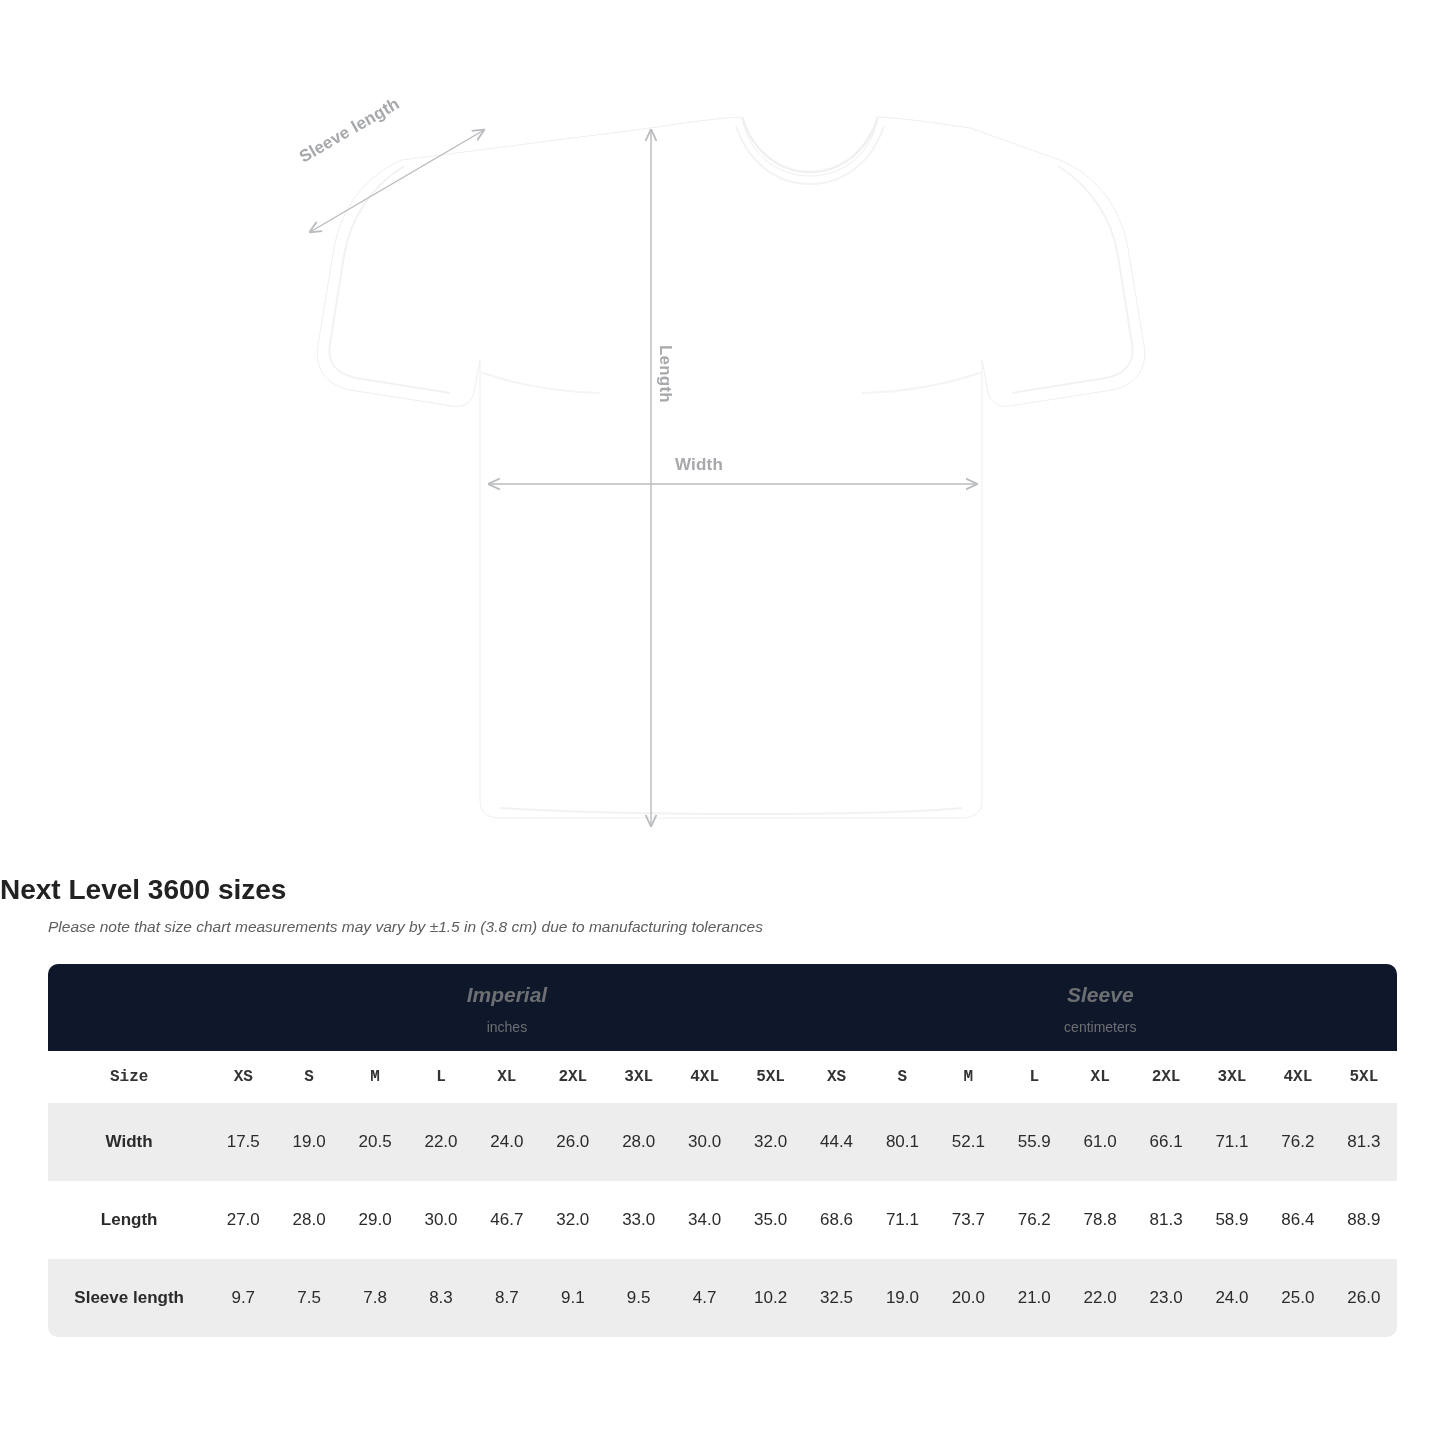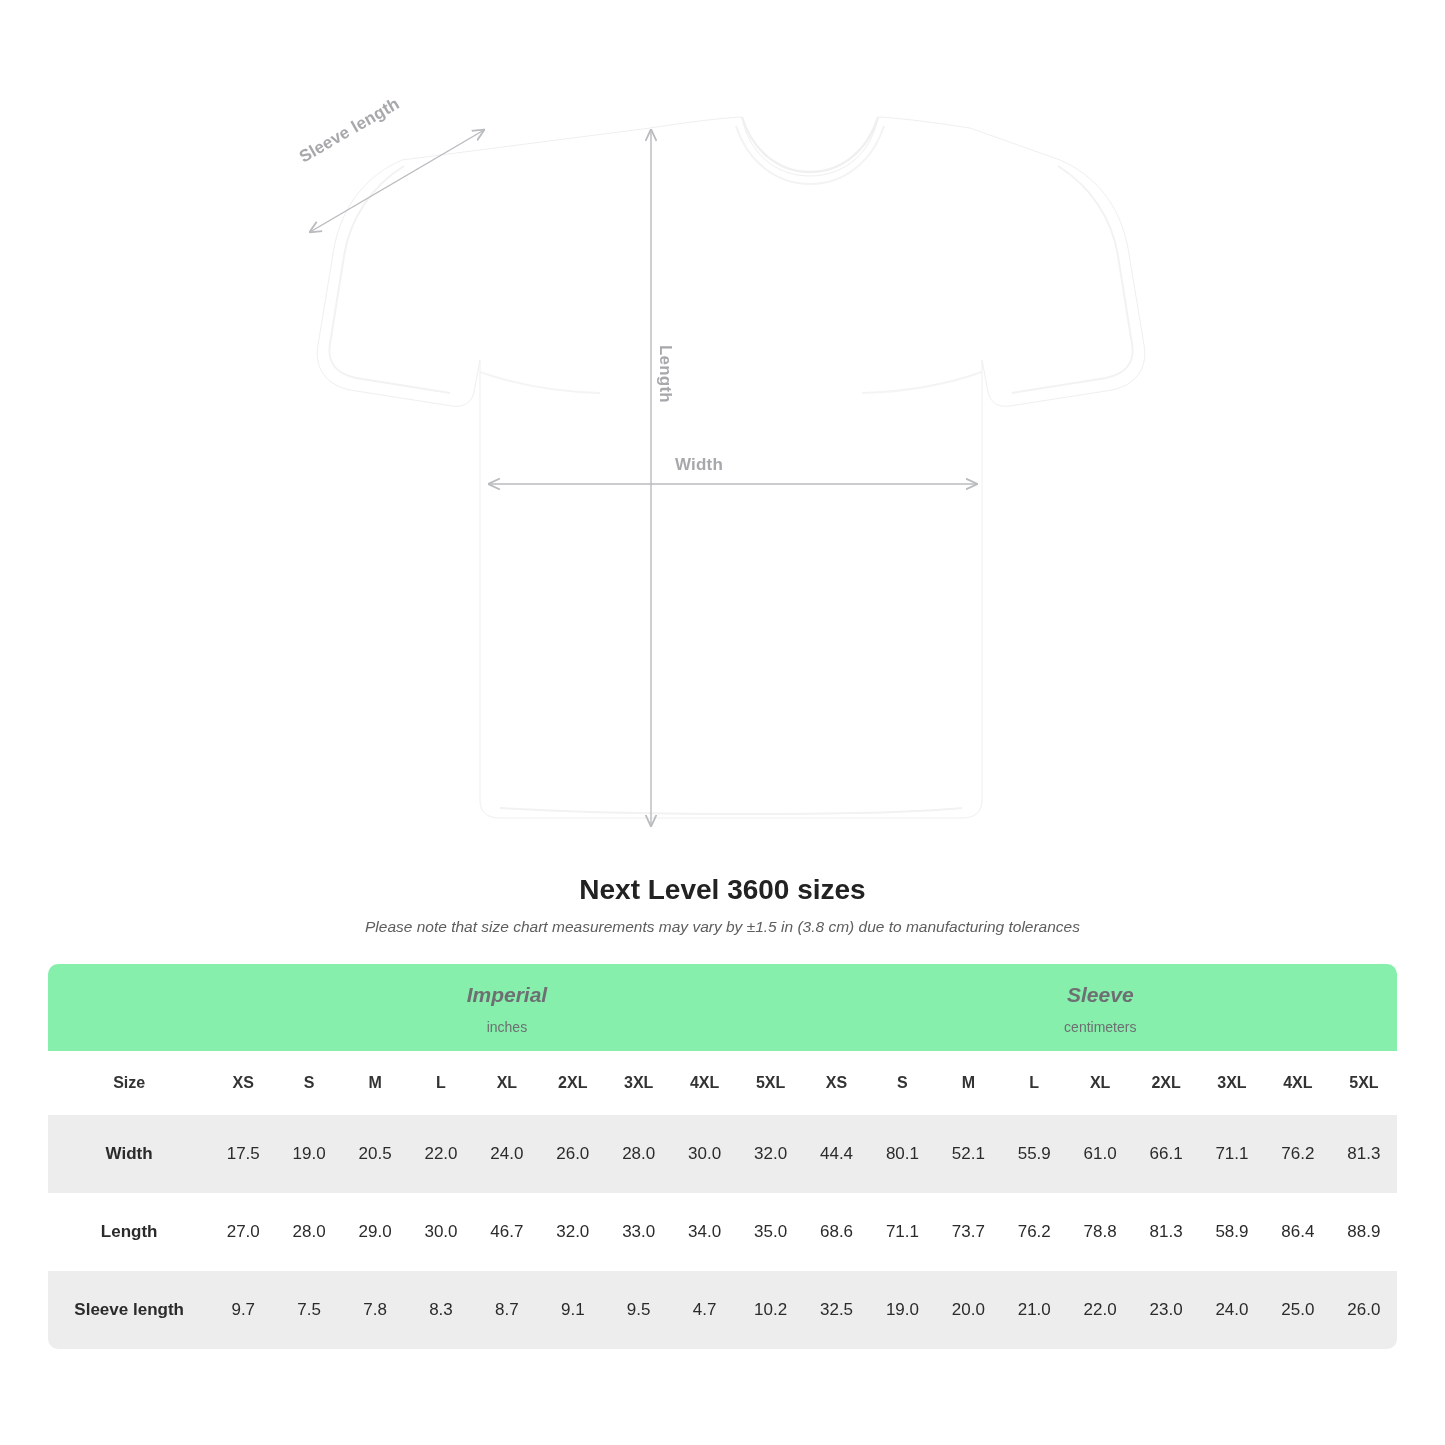--- a/index.html
+++ b/index.html
@@ -55,48 +55,49 @@
     writing-mode: vertical-rl;
     text-orientation: mixed;
   }
   .lbl-width {
     left: 675px;
     top: 455px;
   }
 
   
   .title-block {
-    text-align: center;
+    text-align: left;
     margin-top: 24px;
   }
   .chart-title {
     font-size: 28px;
     font-weight: bold;
     color: #222;
     margin: 0 0 12px 0;
   }
   .chart-note {
     font-size: 15.5px;
     font-style: italic;
     color: #5d5d5d;
     margin: 0;
+    padding-left: 48px;
   }
 
   
   .table-wrap {
     margin: 28px 48px 0 48px;
   }
   table.size-table {
     border-collapse: collapse;
     width: 1349px;
     table-layout: fixed;
     font-size: 15px;
   }
   table.size-table tr.group-row td {
-    background: #86efac;
+    background: #0f172a;
     padding: 18px 0 16px 0;
     text-align: center;
     border: none;
   }
   .group-title {
     font-size: 21px;
     font-weight: bold;
     font-style: italic;
     color: #6d6f72;
     line-height: 1.25;
@@ -116,24 +117,25 @@
   td.group-metric { border-top-right-radius: 10px; }
 
   table.size-table th,
   table.size-table td {
     border: none;
     text-align: center;
     padding: 0;
   }
   tr.header-row td {
     background: #ffffff;
-    height: 64px;
+    height: 52px;
     font-weight: bold;
     color: #333;
     font-size: 16px;
+    font-family: Liberation Mono, monospace;
   }
   tr.header-row td.rowhead {
     font-size: 16px;
   }
   tr.data-row td {
     height: 78px;
     font-size: 17px;
     color: #2b2b2b;
   }
   tr.shade td { background: #ededed; }

